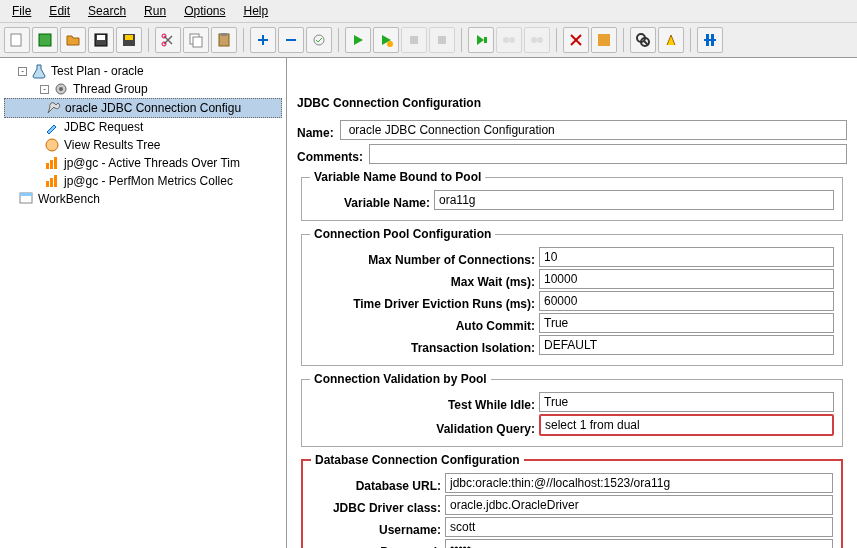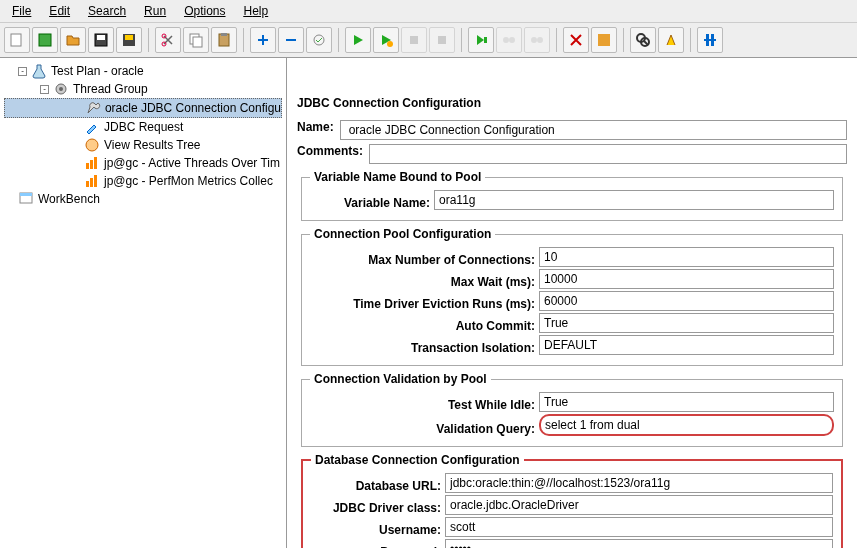--- a/index.html
+++ b/index.html
@@ -8,35 +8,35 @@
 .menubar span { padding: 2px 8px; cursor: pointer; text-decoration: underline; }
 .menubar span u { text-decoration: underline; }
 .toolbar { background: #eee; padding: 4px; display: flex; gap: 2px; border-bottom: 1px solid #999; align-items: center; }
 .tbtn { width: 26px; height: 26px; border: 1px solid #bbb; background: #f5f5f5; display: flex; align-items: center; justify-content: center; border-radius: 2px; cursor: pointer; }
 .tbtn.disabled { opacity: 0.5; }
 .sep { width: 1px; height: 24px; background: #bbb; margin: 0 4px; }
 .main { display: flex; height: calc(100% - 58px); }
 .tree { width: 287px; background: #fff; border-right: 1px solid #999; padding: 4px; overflow: hidden; }
 .tree-item { display: flex; align-items: center; gap: 4px; padding: 1px 0; white-space: nowrap; }
 .tree-item.selected { background: #b8d0e8; border: 1px dotted #666; }
-.ind1 { padding-left: 14px; } .ind2 { padding-left: 36px; } .ind3 { padding-left: 80px; align-items: center; }
+.ind1 { padding-left: 14px; } .ind2 { padding-left: 36px; } .ind3 { padding-left: 40px; align-items: center; }
 .handle { width: 9px; height: 9px; border: 1px solid #888; display: inline-flex; align-items: center; justify-content: center; font-size: 8px; line-height: 1; }
 .icon { width: 16px; height: 16px; display: inline-block; }
 .panel { flex: 1; background: #fff; padding: 6px 10px; overflow: auto; }
 .panel h1 { font-size: 12px; font-weight: bold; margin-bottom: 10px; margin-top: 32px; }
-.row { display: flex; align-items: flex-start; margin-bottom: 4px; }
+.row { display: flex; align-items: flex-end; margin-bottom: 4px; }
 .row label { font-weight: bold; margin-right: 6px; }
 .row input { flex: 1; border: 1px solid #999; padding: 2px 8px; background: #fff; font-size: 12px; }
 fieldset { border: 1px solid #aaa; margin: 6px 4px; padding: 4px 8px 8px; }
 fieldset.hl { border: 2px solid #d04040; }
 legend { font-weight: bold; padding: 0 4px; }
 .frow { display: flex; align-items: flex-end; margin: 2px 0; }
 .frow label { width: 225px; text-align: right; font-weight: bold; margin-right: 4px; }
 .frow input { flex: 1; border: 1px solid #999; padding: 2px 4px; background: #fff; font-size: 12px; }
-.frow input.hl { border: 2px solid #d04040; border-radius: 10px; }
+.frow input.hl { border: 2px solid #d04040; border-radius: 2px; }
 .narrow label { width: 120px; }
 .narrow2 label { width: 130px; }
 </style>
 </head>
 <body>
 
 <div class="menubar">
   <span><u>F</u>ile</span>
   <span><u>E</u>dit</span>
   <span><u>S</u>earch</span>

